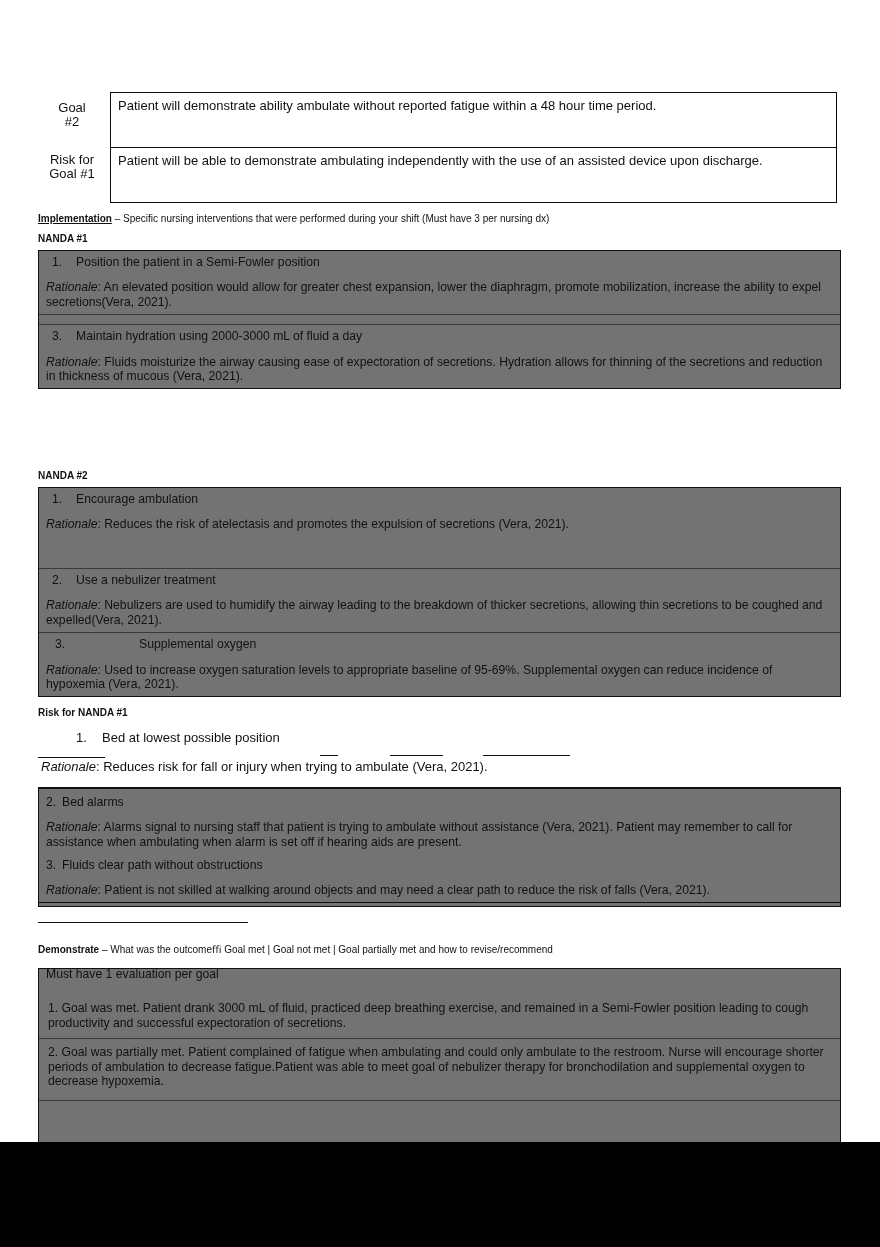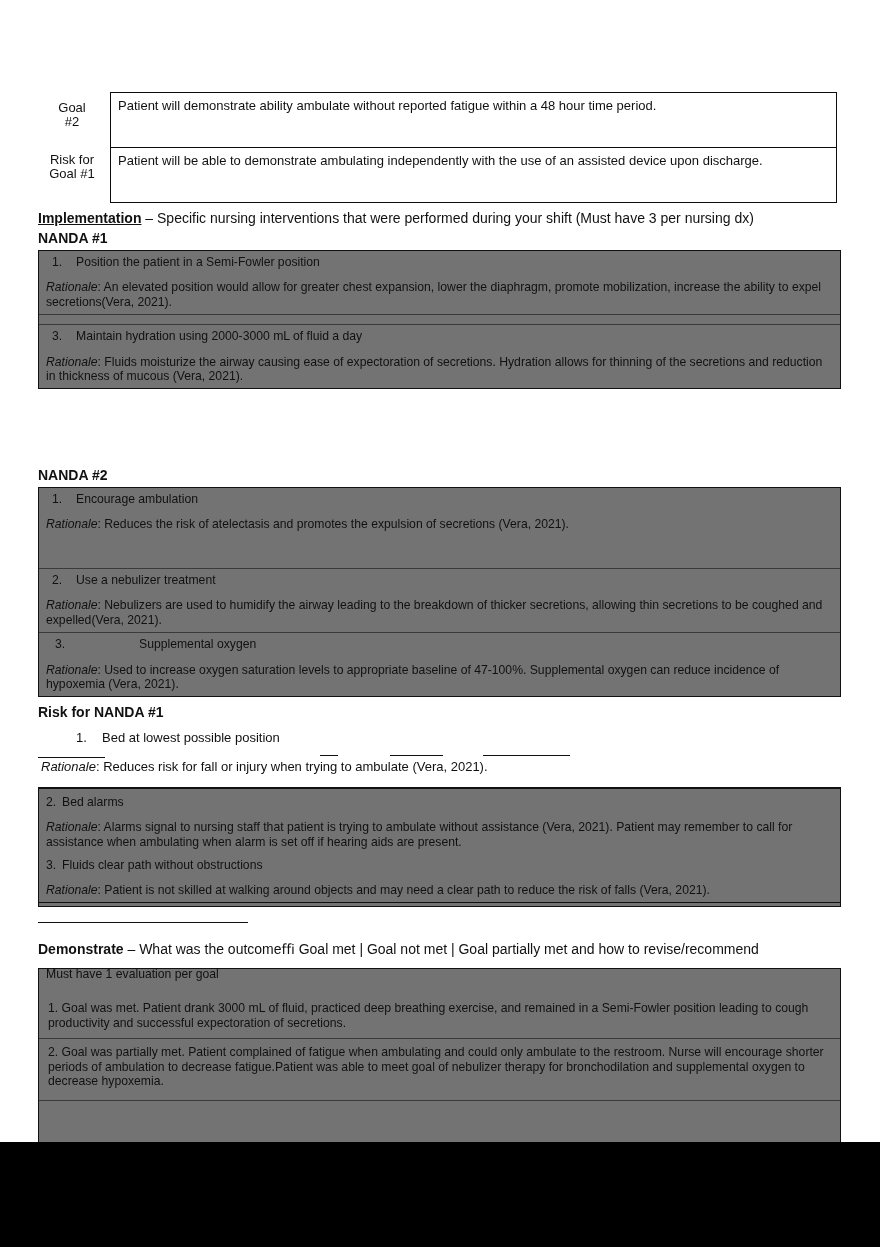--- a/index.html
+++ b/index.html
@@ -55,21 +55,21 @@
     line-height: 14.4px;
     color: #111;
   }
   .goal-label.l1 { left: 36px; top: 101px; }
   .goal-label.l2 { left: 36px; top: 153px; }
 
   
   .sec-head {
     position: absolute;
     left: 38px;
-    font-size: 14px;
+    font-size: 10px;
     line-height: 15px;
     color: #111;
     white-space: nowrap;
   }
 
   
   .tbl {
     position: absolute;
     left: 38px;
     width: 803px;
@@ -166,21 +166,21 @@
       <p><span class="ital">Rationale</span><span>: Reduces the risk of atelectasis and promotes the expulsion of secretions (Vera, 2021).</span></p>
     </div>
 
     <div class="cell">
       <p class="num-item"><span class="n">2.</span><span>Use a nebulizer treatment</span></p>
       <p><span class="ital">Rationale</span><span>: Nebulizers are used to humidify the airway leading to the breakdown of thicker secretions, allowing thin secretions to be coughed and expelled(Vera, 2021).</span></p>
     </div>
 
     <div class="cell">
       <p class="num-item wide" style="padding-left:9px;"><span class="n">3.</span><span>Supplemental oxygen</span></p>
-      <p><span class="ital">Rationale</span><span>: Used to increase oxygen saturation levels to appropriate baseline of 47-100%. Supplemental oxygen can reduce incidence of hypoxemia (Vera, 2021).</span></p>
+      <p><span class="ital">Rationale</span><span>: Used to increase oxygen saturation levels to appropriate baseline of 95-69%. Supplemental oxygen can reduce incidence of hypoxemia (Vera, 2021).</span></p>
     </div>
 
   </div>
 
   <div class="sec-head bold" style="top:705px;">Risk for NANDA #1</div>
 
   <div class="t" style="position:absolute;left:76px;top:731px;width:760px;">
     <span class="n" style="display:inline-block;width:26px;">1.</span><span>Bed at lowest possible position</span>
   </div>
 

